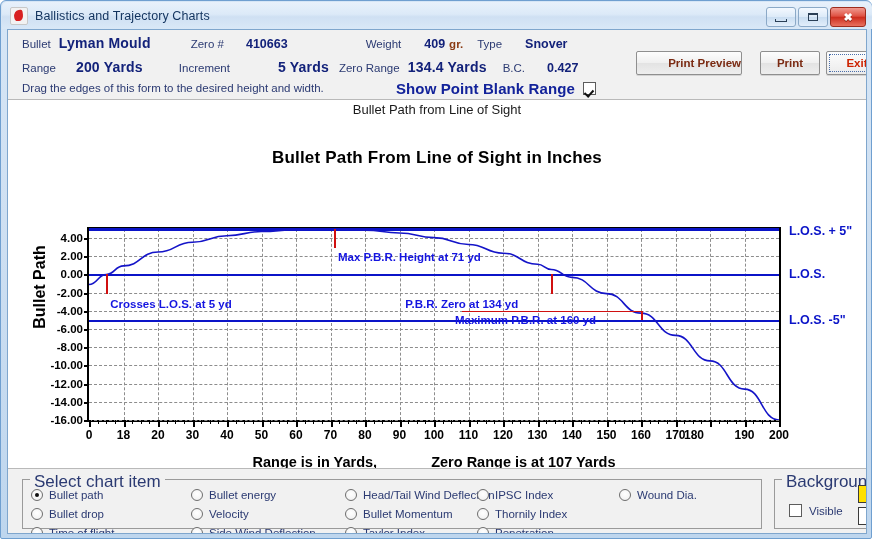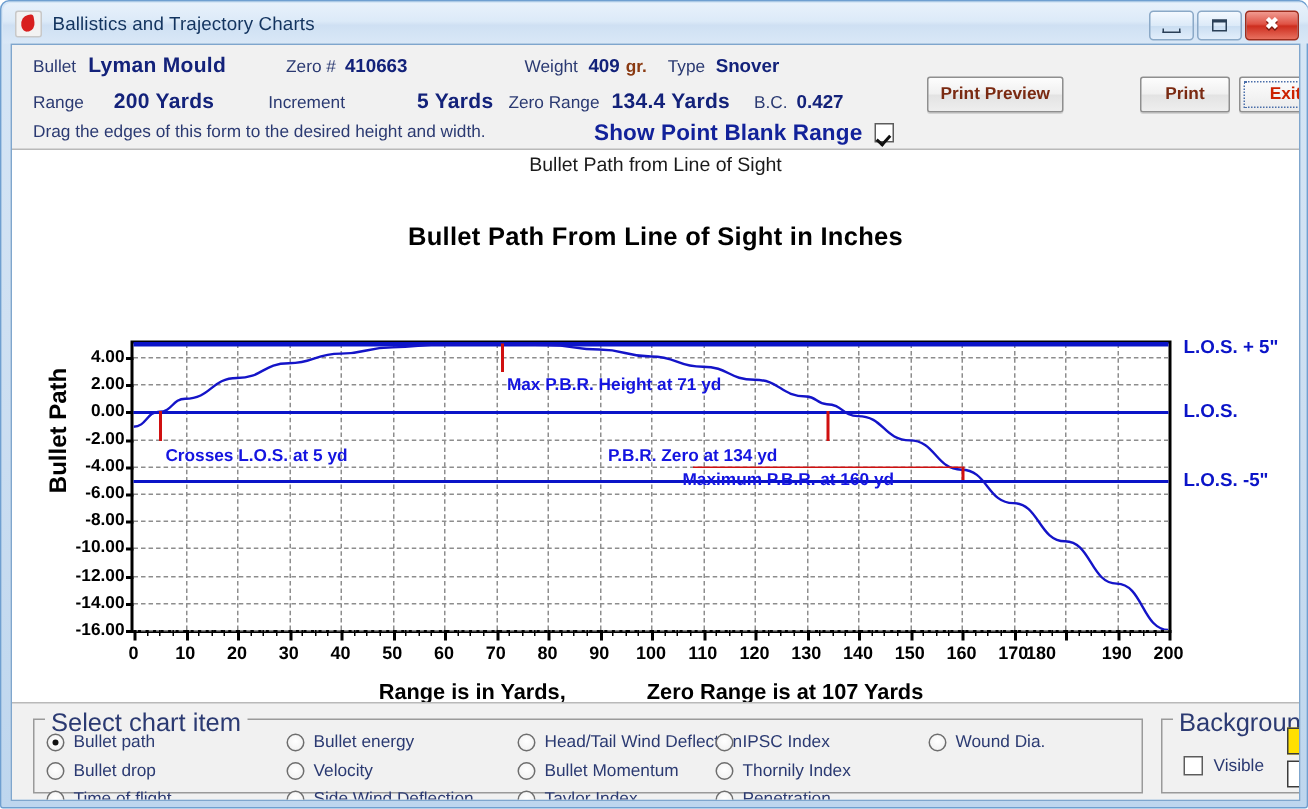--- a/index.html
+++ b/index.html
@@ -73,39 +73,39 @@
     background:#ffffff;border:1px solid #7fa6cd;box-sizing:border-box;
     overflow:hidden;
   }
   
   #infohdr{
     position:absolute;left:0;top:0;width:858px;height:70px;
     background:#f1f1f1;border-bottom:1px solid #b9b9b9;box-sizing:border-box;
   }
   .lbl{font-size:11.5px;color:#2b3a72;}
   .val{font-size:14px;font-weight:bold;color:#13227a;letter-spacing:.2px;}
-  .val-sm{font-size:12.5px;font-weight:bold;color:#13227a;}
+  .val-sm{font-size:12.5px;font-weight:bold;color:#13227a;margin-left:16px;}
   .unit{font-size:11.5px;font-weight:bold;color:#8a3a12;}
   .hrow{position:absolute;display:flex;align-items:baseline;}
   #r1{left:14px;top:5px;}
   #r2{left:14px;top:29px;}
   #r3{left:14px;top:52px;}
   .gap{display:inline-block;}
   
   .btn{
     position:absolute;
     box-sizing:border-box;
     background:linear-gradient(180deg,#fdfdfd 0%,#f0f0f0 48%,#e3e3e3 52%,#eeeeee 100%);
     border:1px solid #8f8f8f;border-radius:2px;
     font-size:11.5px;font-weight:bold;color:#7a2a12;
     display:flex;align-items:center;justify-content:center;
     cursor:default;
     box-shadow:0 1px 0 rgba(0,0,0,.12);
   }
-  #btn-preview{left:610px;top:21px;width:91px;height:24px;}
+  #btn-preview{left:628px;top:21px;width:106px;height:24px;justify-content:flex-end;}
   #btn-print{left:752px;top:21px;width:60px;height:24px;}
   #btn-exit{
     left:818px;top:21px;width:62px;height:24px;color:#cc2200;
     background:linear-gradient(180deg,#fdfdfd 0%,#f4f4f4 50%,#ebebeb 100%);
   }
   #btn-exit .focusring{
     position:absolute;left:2px;top:2px;right:2px;bottom:2px;
     border:1px dotted #4a6ea9;
   }
   
@@ -430,21 +430,21 @@
           <div class="xtickmark major" style="left: 621px;"></div>
           <div class="xtickmark minor" style="left: 629.625px;"></div>
           <div class="xtickmark minor" style="left: 638.25px;"></div>
           <div class="xtickmark minor" style="left: 646.875px;"></div>
           <div class="xtickmark major" style="left: 655.5px;"></div>
           <div class="xtickmark minor" style="left: 664.125px;"></div>
           <div class="xtickmark minor" style="left: 672.75px;"></div>
           <div class="xtickmark minor" style="left: 681.375px;"></div>
           <div class="xtickmark major" style="left: 690px;"></div>
           <div class="xtick" style="left: 0px;">0</div>
-          <div class="xtick" style="left: 34.5px;">10</div>
+          <div class="xtick" style="left: 34.5px;">18</div>
           <div class="xtick" style="left: 69px;">20</div>
           <div class="xtick" style="left: 103.5px;">30</div>
           <div class="xtick" style="left: 138px;">40</div>
           <div class="xtick" style="left: 172.5px;">50</div>
           <div class="xtick" style="left: 207px;">60</div>
           <div class="xtick" style="left: 241.5px;">70</div>
           <div class="xtick" style="left: 276px;">80</div>
           <div class="xtick" style="left: 310.5px;">90</div>
           <div class="xtick" style="left: 345px;">100</div>
           <div class="xtick" style="left: 379.5px;">110</div>

